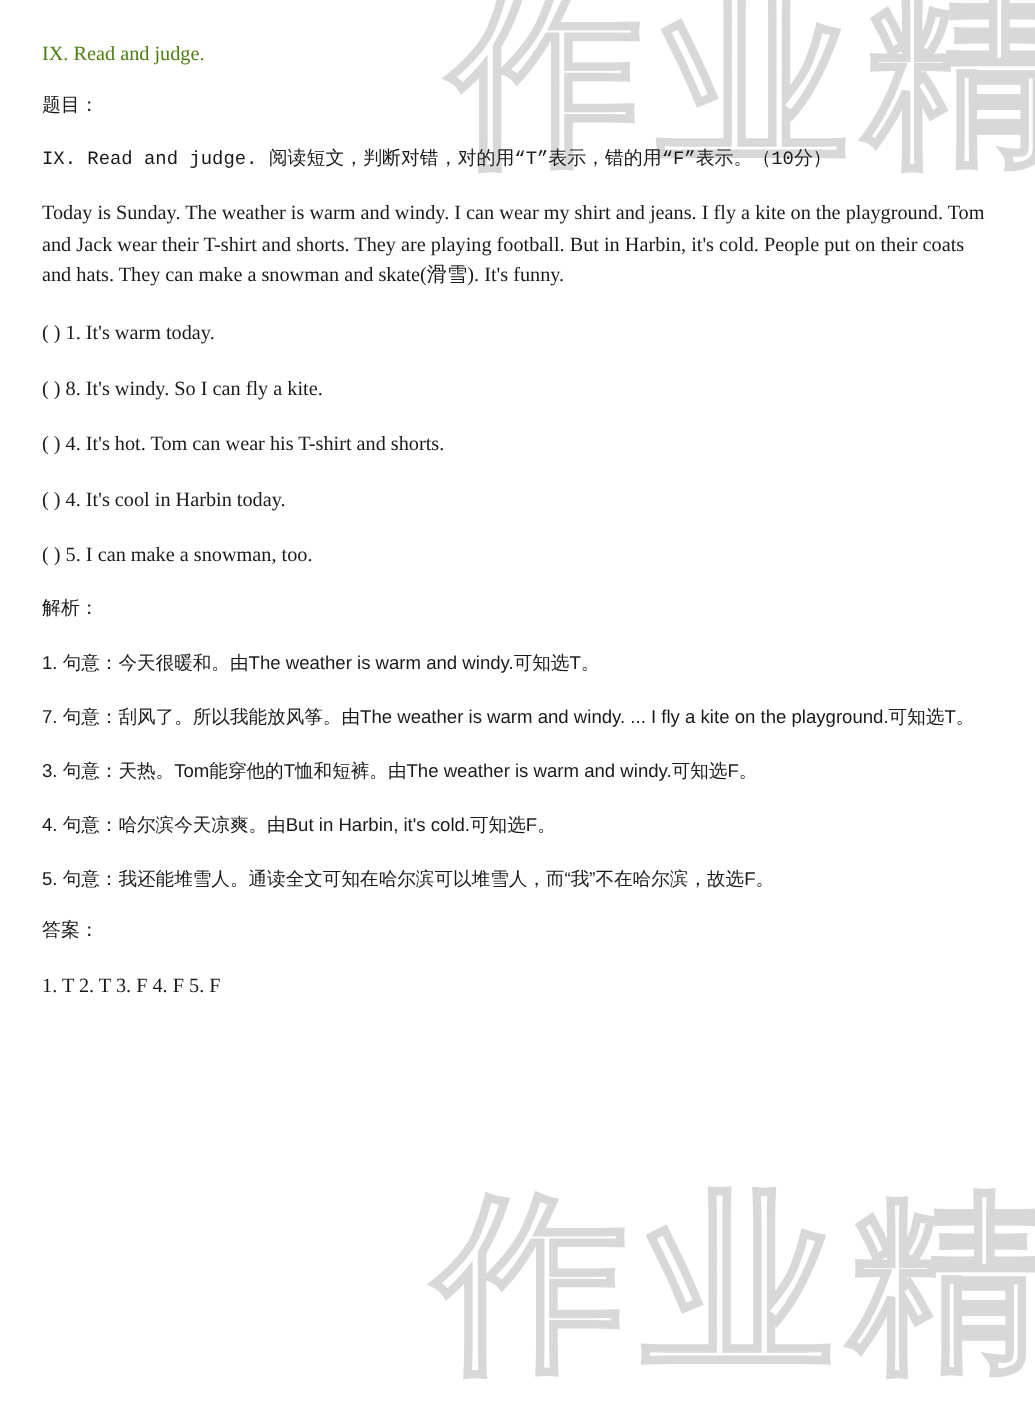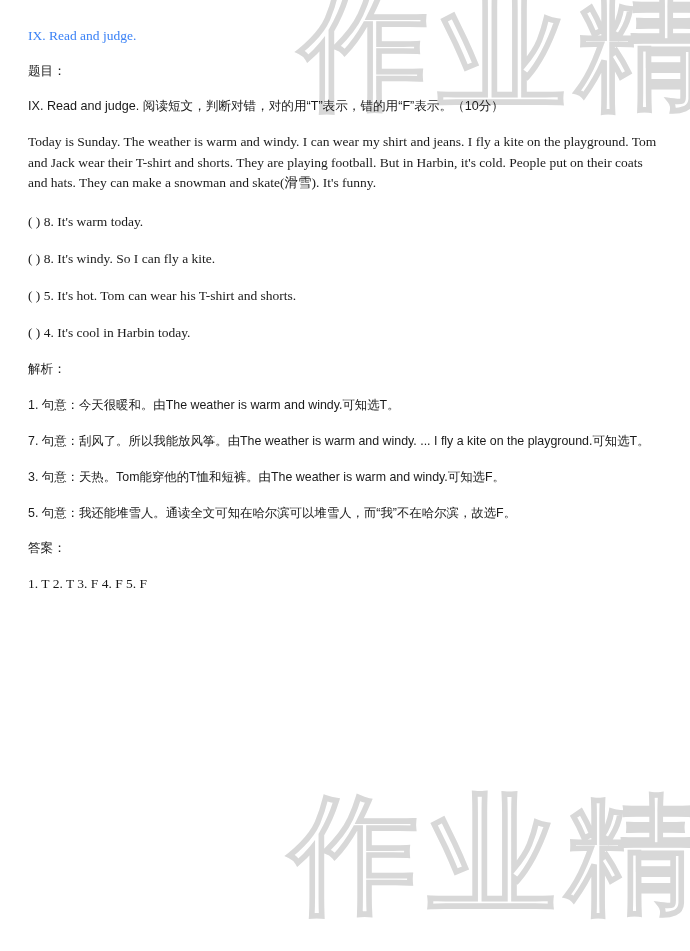--- a/index.html
+++ b/index.html
@@ -24,36 +24,36 @@
   .content {
     position: relative;
     z-index: 2;
     padding: 26px 28px 0 28px;
     box-sizing: border-box;
   }
   .line {
     font-size: 13.5px;
     line-height: 20px;
     margin: 0 0 16px 0;
-    color: #3b82f6;
+    color: #4d7c0f;
     font-family: "Liberation Serif", serif;
   }
   .passage {
     font-size: 13.5px;
     line-height: 20.5px;
     margin: 0 0 18px 0;
     text-align: left;
   }
   .qline {
     font-size: 13.5px;
     line-height: 19px;
     margin: 0 0 18px 0;
   }
   .label {
-    font-family: Liberation Sans, sans-serif;
+    font-family: Liberation Mono, monospace;
     font-size: 12.6px;
     line-height: 19px;
     margin: 0 0 16px 0;
   }
   .expl {
     font-family: Liberation Sans, sans-serif;
     font-size: 12.4px;
     line-height: 20px;
     margin: 0 0 16px 0;
   }
@@ -99,30 +99,32 @@
   <div class="content">
 
     <p class="line">IX. Read and judge.</p>
 
     <p class="label">题目：</p>
 
     <p class="label">IX. Read and judge. 阅读短文，判断对错，对的用“T”表示，错的用“F”表示。（10分）</p>
 
     <p class="passage">Today is Sunday. The weather is warm and windy. I can wear my shirt and jeans. I fly a kite on the playground. Tom and Jack wear their T-shirt and shorts. They are playing football. But in Harbin, it's cold. People put on their coats and hats. They can make a snowman and skate(滑雪). It's funny.</p>
 
-    <p class="qline">( ) 8. It's warm today.</p>
+    <p class="qline">( ) 1. It's warm today.</p>
     <p class="qline">( ) 8. It's windy. So I can fly a kite.</p>
-    <p class="qline">( ) 5. It's hot. Tom can wear his T-shirt and shorts.</p>
+    <p class="qline">( ) 4. It's hot. Tom can wear his T-shirt and shorts.</p>
     <p class="qline">( ) 4. It's cool in Harbin today.</p>
+    <p class="qline">( ) 5. I can make a snowman, too.</p>
 
     <p class="label">解析：</p>
 
     <p class="expl">1. 句意：今天很暖和。由The weather is warm and windy.可知选T。</p>
     <p class="expl">7. 句意：刮风了。所以我能放风筝。由The weather is warm and windy. ... I fly a kite on the playground.可知选T。</p>
     <p class="expl">3. 句意：天热。Tom能穿他的T恤和短裤。由The weather is warm and windy.可知选F。</p>
+    <p class="expl">4. 句意：哈尔滨今天凉爽。由But in Harbin, it's cold.可知选F。</p>
     <p class="expl">5. 句意：我还能堆雪人。通读全文可知在哈尔滨可以堆雪人，而“我”不在哈尔滨，故选F。</p>
 
     <p class="label">答案：</p>
 
     <p class="answer">1. T 2. T 3. F 4. F 5. F</p>
 
   </div>
 </div>
 
 </body></html>

